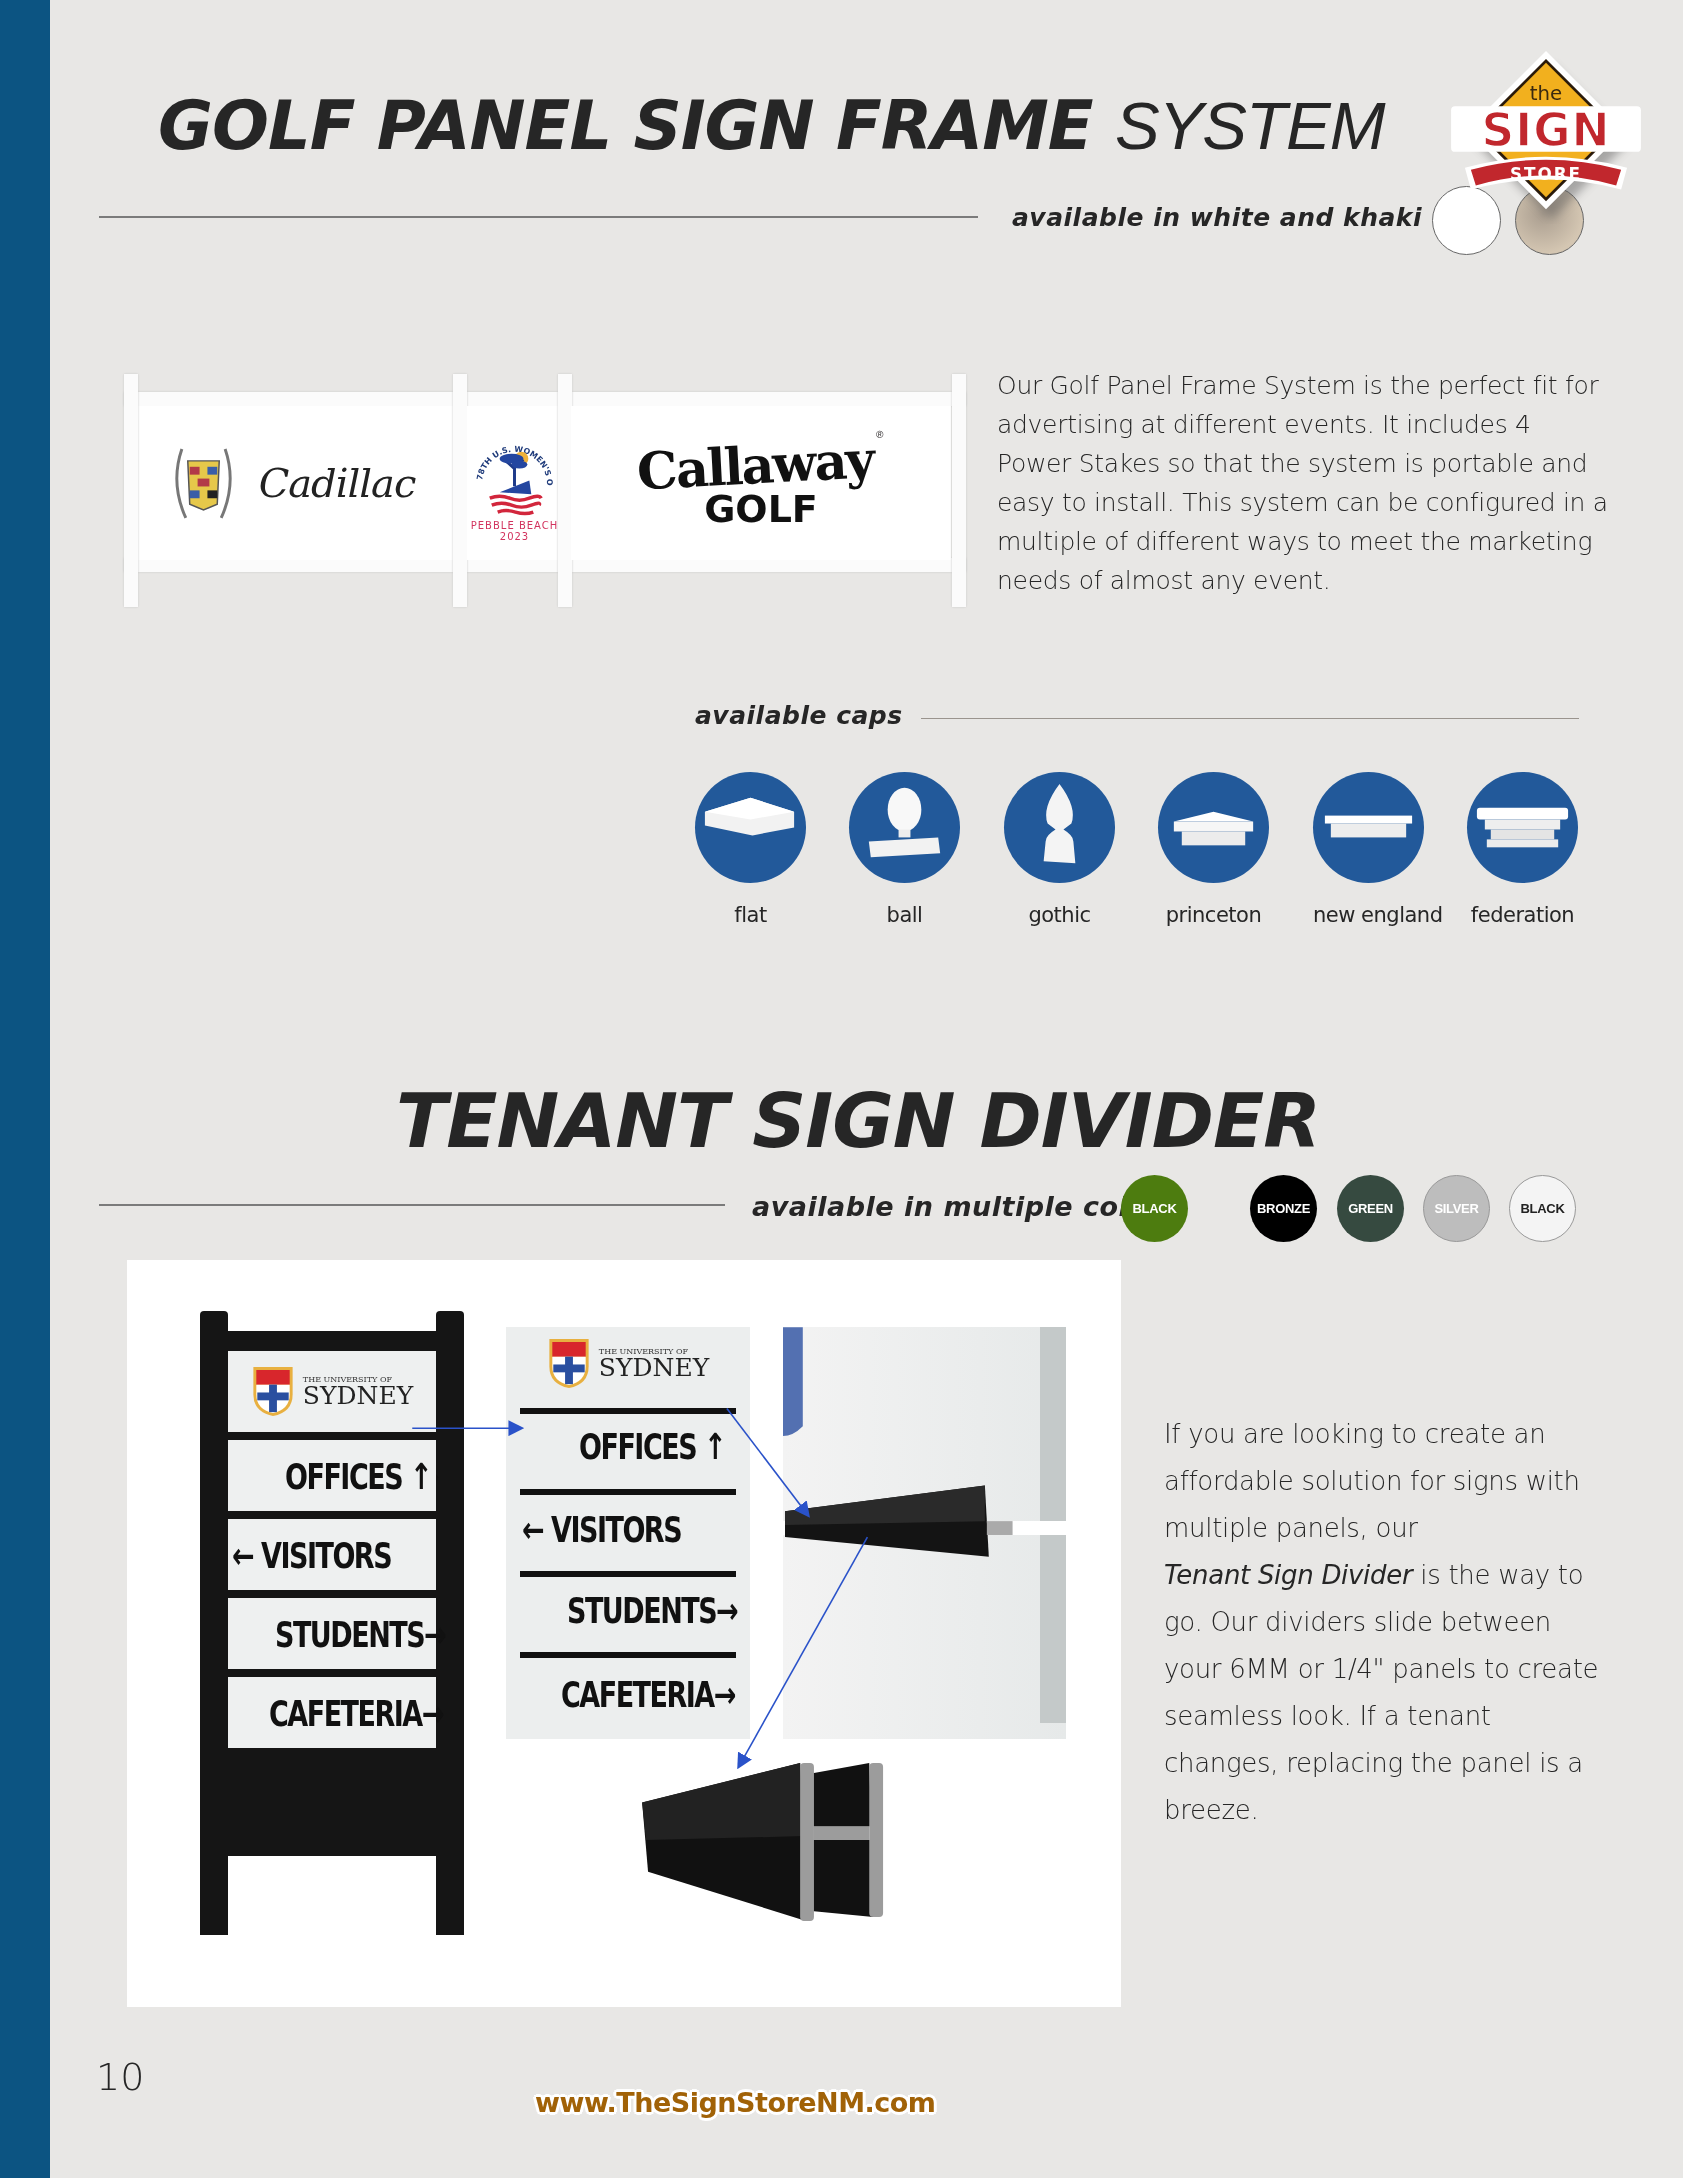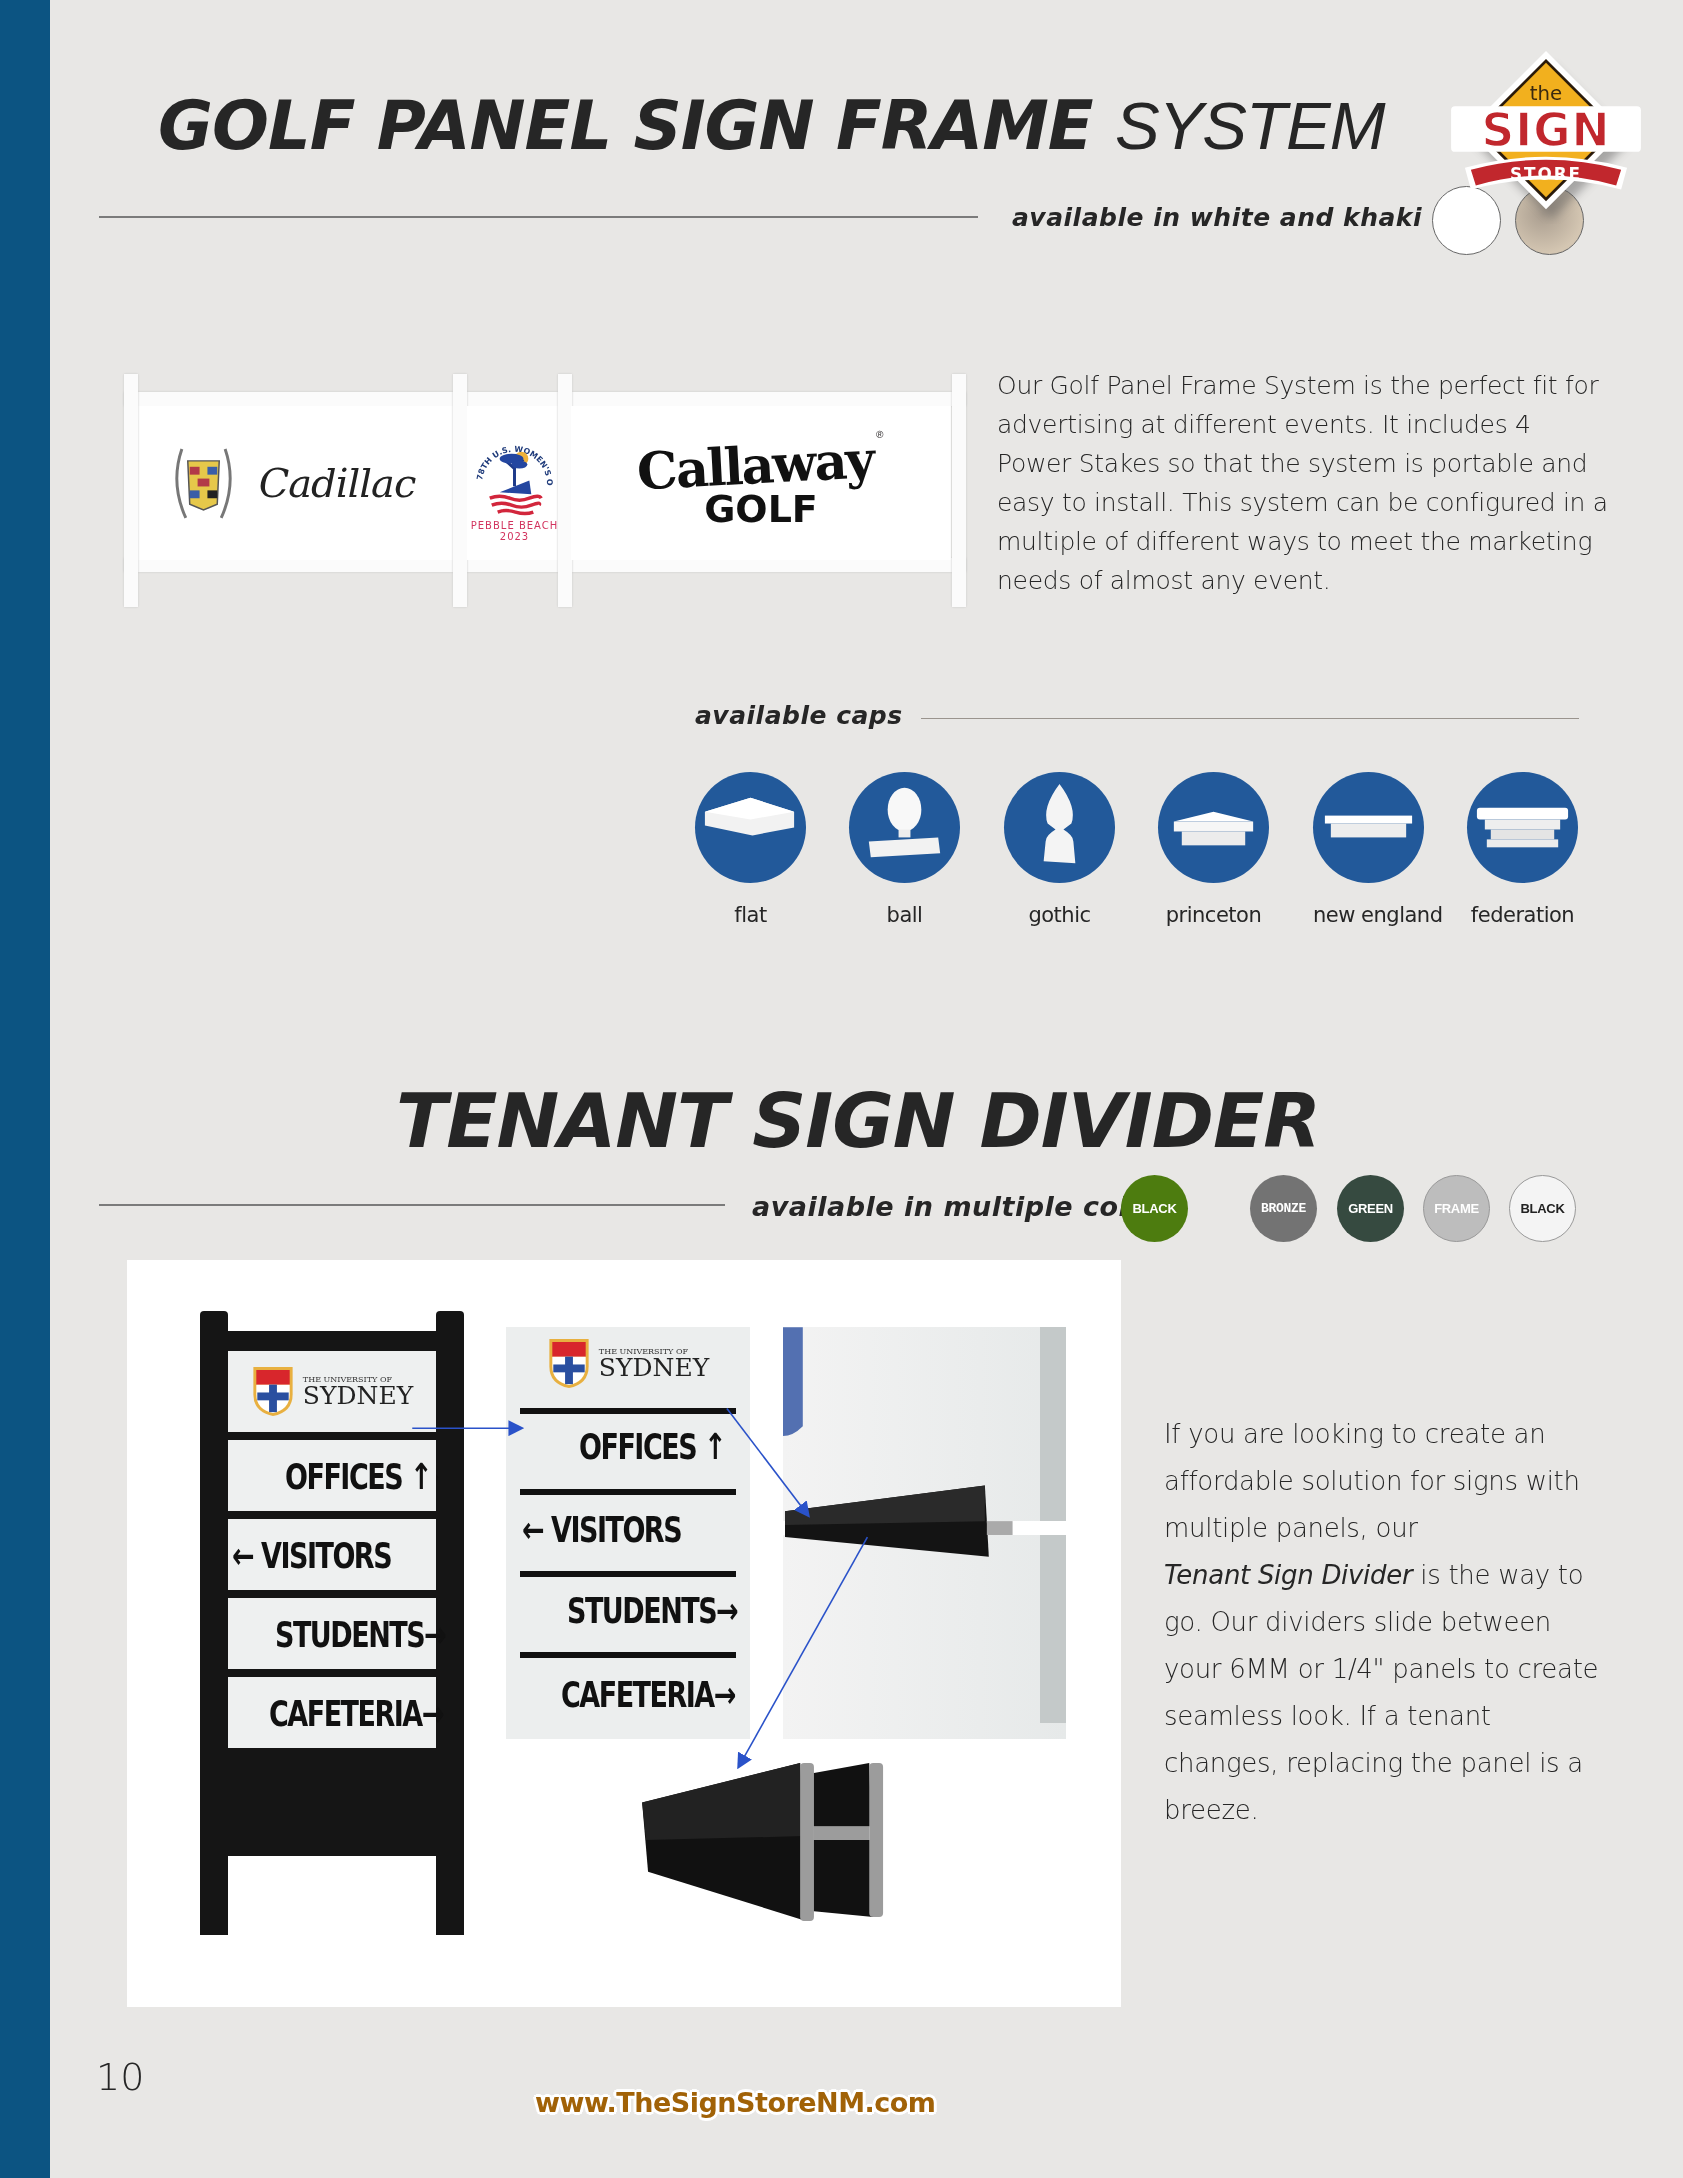--- a/index.html
+++ b/index.html
@@ -190,28 +190,28 @@
 </div>
 
 <div class="abs h1" style="left:396px; top:1077px; font-size:75px;">TENANT SIGN DIVIDER</div>
 
 <div class="rule" style="left:99px; top:1204px; width:626px;"></div>
 <div class="abs avail" style="left:752px; top:1191px; font-size:27px;">available in multiple colors</div>
 
 <div class="chip" style="left:1121px; top:1175px; background:#4d7c0f; color:#fff;">
     <span>BLACK</span>
   </div>
-<div class="chip" style="left:1250px; top:1175px; background:#737373; color:#fff;font-family:Liberation Mono, monospace;">
+<div class="chip" style="left:1250px; top:1175px; background:#000000; color:#fff;">
     <span>BRONZE</span>
   </div>
 <div class="chip" style="left:1337px; top:1175px; background:#364a40; color:#fff;">
     <span>GREEN</span>
   </div>
 <div class="chip" style="left:1423px; top:1175px; background:#bdbdbd; color:#fff; border:1px solid #999;">
-    <span>FRAME</span>
+    <span>SILVER</span>
   </div>
 <div class="chip" style="left:1509px; top:1175px; background:#f4f4f4; color:#222; border:1px solid #999;">
     <span>BLACK</span>
   </div>
 
 <div class="tenant-img">
 
   <div style="position:absolute; left:73px; top:51px; width:263px; height:624px;">
     <div style="position:absolute; left:0; top:0; width:28px; height:624px; background:#151515; border-radius:4px 4px 0 0;"></div>
     <div style="position:absolute; left:236px; top:0; width:28px; height:624px; background:#151515; border-radius:4px 4px 0 0;"></div>

